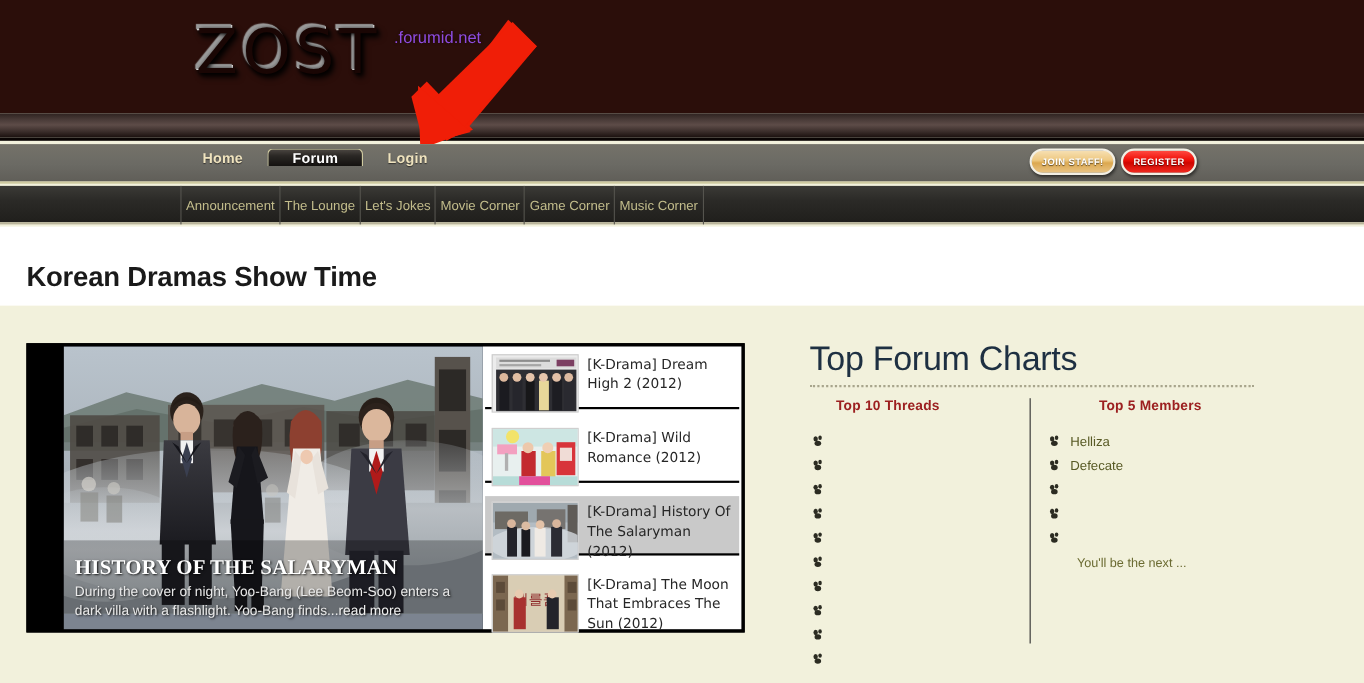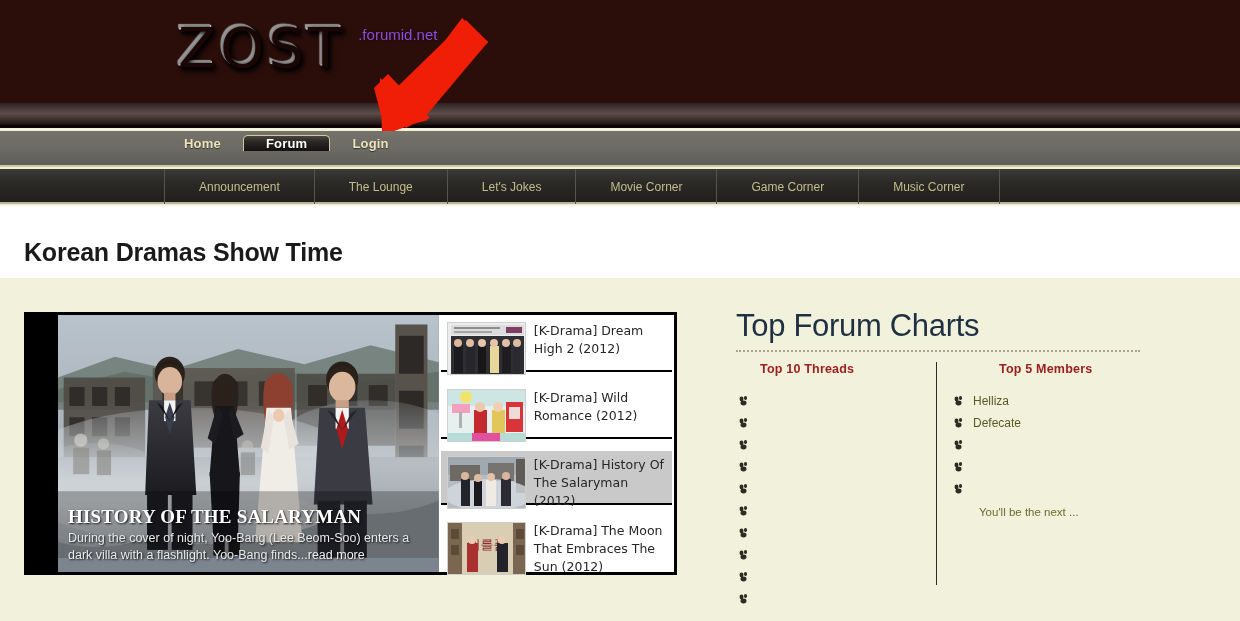--- a/index.html
+++ b/index.html
@@ -132,21 +132,21 @@
     width: 1240px; height: 35px;
     background: linear-gradient(180deg,#3b3a36 0%,#2b2a27 40%,#201f1c 100%);
     border-bottom: 2px solid #b9b49a;
   }
   .subnav-inner {
     position: absolute; left: 164px; top: 0;
     display: flex; height: 35px; align-items: stretch;
   }
   .subitem {
     display: flex; align-items: center; justify-content: center;
-    padding: 0 34px;
+    padding: 0 4px;
     font-size: 12px;
     color: #C3BD8C;
     border-right: 1px solid #55544e;
     cursor: pointer;
   }
   .subitem:first-child { border-left: 1px solid #55544e; }
 
   
   .title-band {
     position: absolute; left: 0; top: 206px;
@@ -311,20 +311,24 @@
     <polygon points="96,4 118,26 46,106 22,104 20,78" fill="#F01E07"></polygon>
     <polygon points="10,62 58,104 12,116" fill="#F01E07"></polygon>
   </svg>
 
   <div class="mainnav">
     <div class="nav-inner">
       <div class="navtabs">
         <div class="navtab">Home</div>
         <div class="navtab active">Forum</div>
         <div class="navtab">Login</div>
+      </div>
+      <div class="navbtns">
+        <div class="pill staff">JOIN STAFF!</div>
+        <div class="pill register">REGISTER</div>
       </div>
     </div>
   </div>
 
   <div class="subnav">
     <div class="subnav-inner">
       <div class="subitem">Announcement</div>
       <div class="subitem">The Lounge</div>
       <div class="subitem">Let's Jokes</div>
       <div class="subitem">Movie Corner</div>

